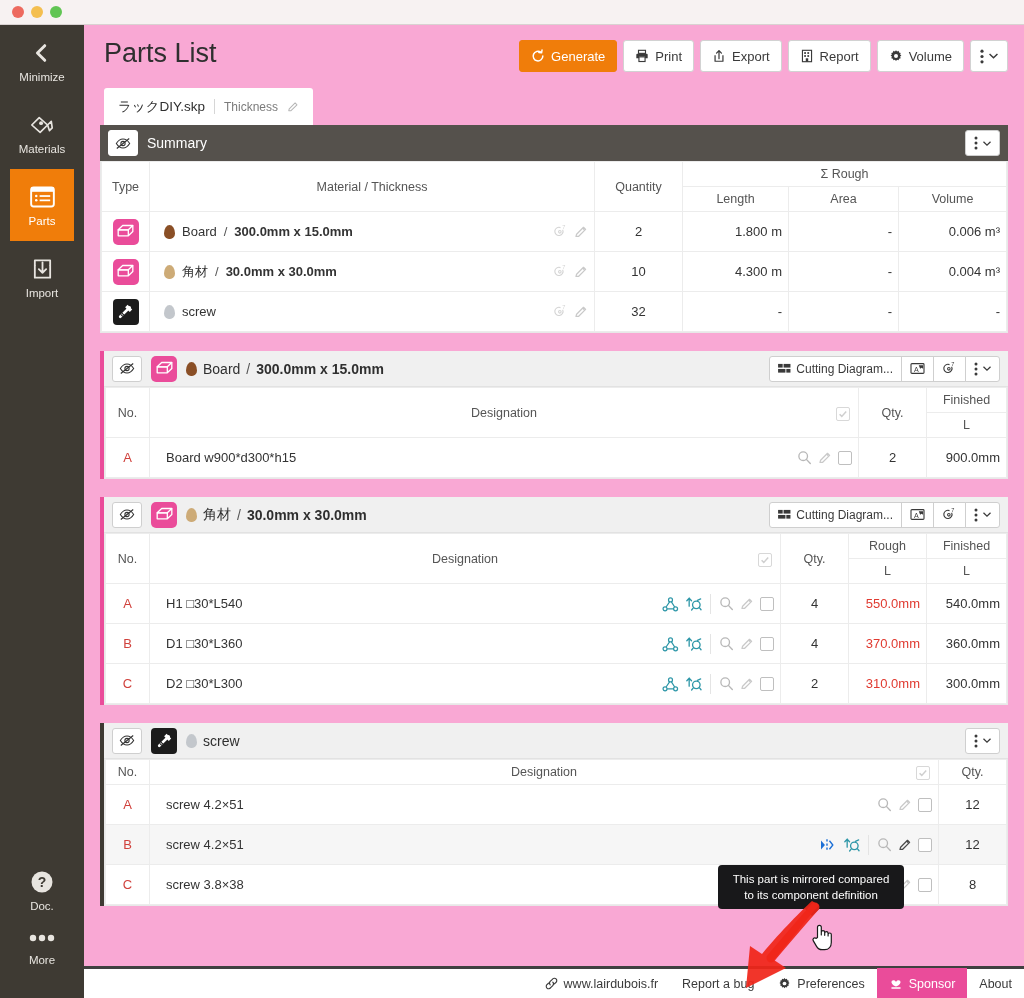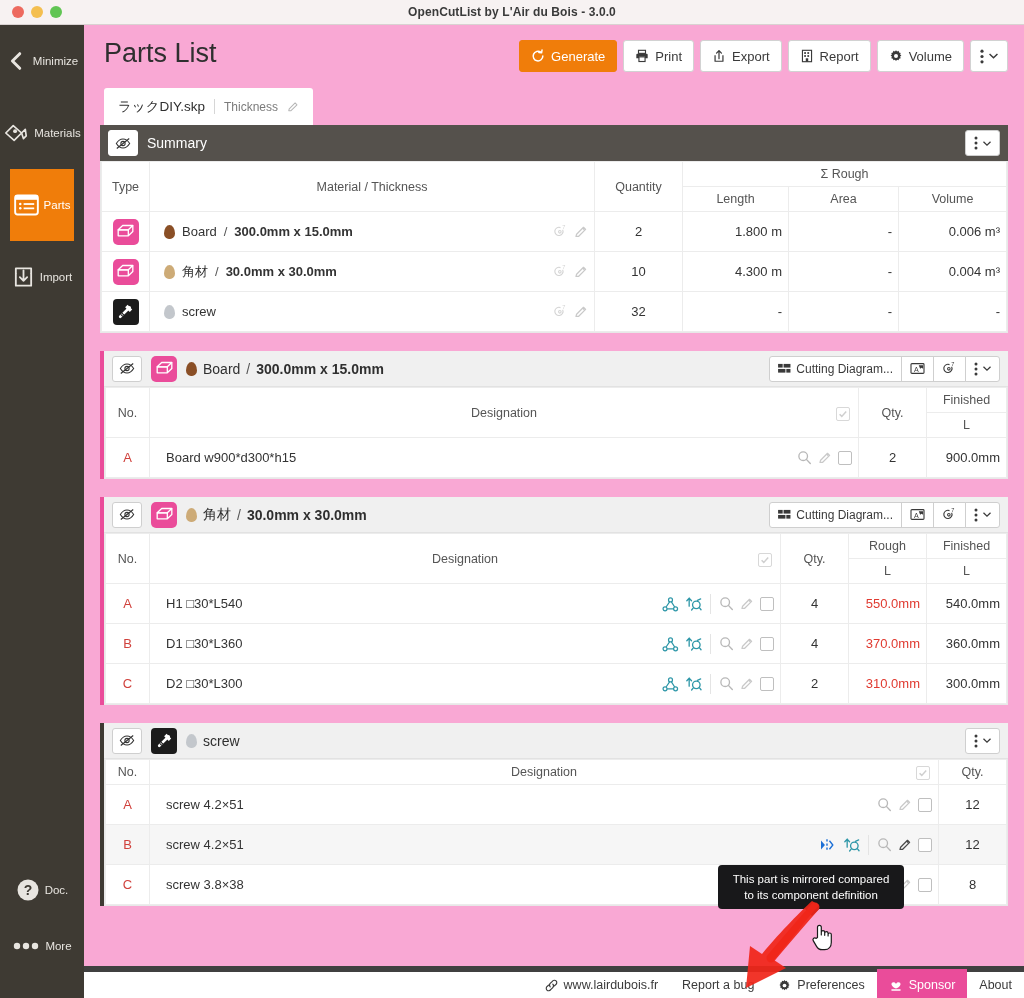--- a/index.html
+++ b/index.html
@@ -24,21 +24,21 @@
     position:absolute; left:0; width:1024px; text-align:center;
     font-size:12px; font-weight:bold; color:#3a3a3a; letter-spacing:.1px;
   }
 
   
   .sidebar {
     position:absolute; top:25px; left:0; width:84px; height:973px;
     background:#3e3a33; display:flex; flex-direction:column; align-items:center;
   }
   .side-item {
-    width:64px; height:72px; display:flex; flex-direction:row;
+    width:64px; height:72px; display:flex; flex-direction:column;
     align-items:center; justify-content:center; gap:5px;
     color:#e8e5e0; font-size:11.5px; cursor:pointer;
   }
   .side-item.active { background:#f07d0a; color:#fff; }
   .side-icon { height:26px; display:flex; align-items:center; justify-content:center; }
   .side-spacer { flex:1; }
   .side-bottom { padding-bottom:32px; }
 
   
   .main {
@@ -140,42 +140,41 @@
     content:""; position:absolute; left:50%; margin-left:-6px; bottom:-7px;
     border-left:7px solid transparent; border-right:7px solid transparent;
     border-top:7px solid #18181a;
   }
   .cursor { position:absolute; z-index:50; }
   .redarrow { position:absolute; z-index:45; }
 
   
   .footer {
     position:absolute; bottom:0; left:84px; width:940px; height:32px;
-    background:#fff; border-top:6px solid #404040;
+    background:#fff; border-top:3px solid #404040;
     display:flex; align-items:center; justify-content:flex-end; z-index:30;
   }
   .f-item {
     display:flex; align-items:center; gap:6px; height:32px; padding:0 12px;
     font-size:12.5px; color:#3a3a3a; cursor:pointer;
   }
   .f-item.sponsor { background:#ea4c9a; color:#fff; }
   svg { display:block; }
 </style>
 </head>
 <body>
 
 <div id="app">
 
   <div class="titlebar">
     <div class="traffic">
       <span class="dot red"></span>
       <span class="dot yellow"></span>
       <span class="dot green"></span>
     </div>
-    <div class="title-text">OpenCutList by L'Air du Bois - 3.0.0</div>
   </div>
 
   <div class="sidebar">
 
     <div class="side-item">
       <span class="side-icon">
         <svg width="22" height="22" viewBox="0 0 24 24">
             <path d="M15 4 L7 12 L15 20" fill="none" stroke="#e8e5e0" stroke-width="3.2" stroke-linecap="round" stroke-linejoin="round"></path>
           </svg>
       </span>

